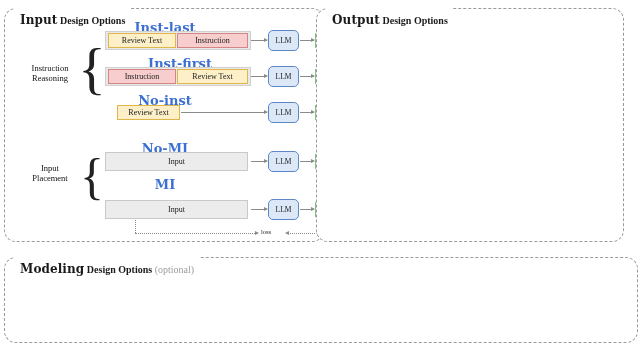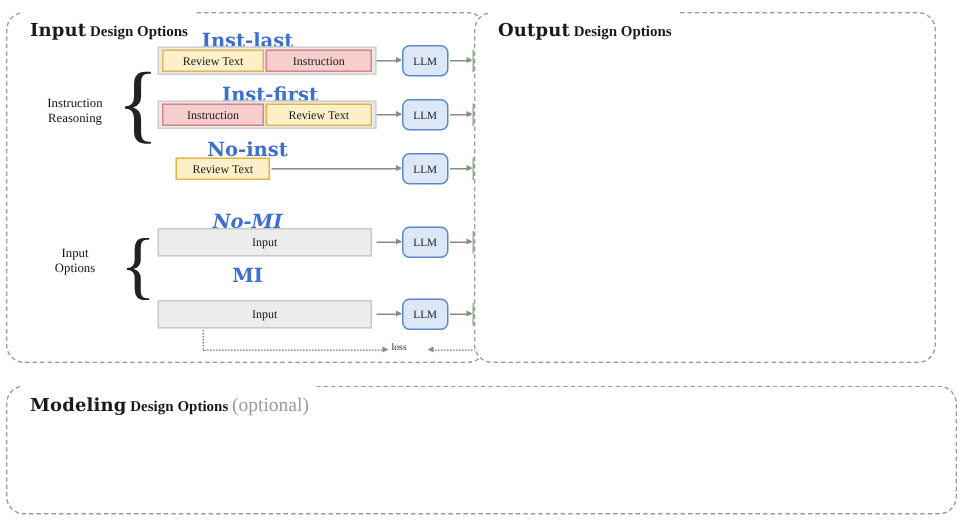--- a/index.html
+++ b/index.html
@@ -3,21 +3,21 @@
 <meta charset="utf-8">
 <style>
   html,body{margin:0;padding:0;background:#fff;}
   body{width:640px;height:350px;font-family:"Liberation Serif",serif;color:#1a1a1a;}
   #root{position:relative;width:640px;height:350px;overflow:hidden;}
 
   .panel{position:absolute;border:1px dashed #9a9a9a;border-radius:12px;background:#fff;}
   .panel-title{position:absolute;top:-8px;left:10px;background:#fff;padding:12px 5px;white-space:nowrap;font-size:10px;}
   .panel-title .big{font-family:"DejaVu Serif",serif;font-weight:bold;font-size:12px;letter-spacing:.1px;}
   .panel-title .rest{font-weight:bold;font-size:10px;}
-  .panel-title .opt{color:#9c9c9c;font-weight:normal;font-size:13px;font-family:Liberation Serif, serif;}
+  .panel-title .opt{color:#9c9c9c;font-weight:normal;font-size:10px;font-family:Liberation Serif, serif;}
 
   .rowlabel{position:absolute;text-align:center;font-size:8.5px;line-height:1.15;color:#111;}
 
   .brace{position:absolute;font-size:9px;color:#222;font-family:"Liberation Serif",serif;
          display:flex;align-items:center;justify-content:center;}
   .brace span{display:block;transform-origin:center;line-height:1;}
 
   .optlabel{position:absolute;color:#3c6fd1;font-weight:bold;font-size:13px;text-align:center;
             font-family:"DejaVu Serif",serif;white-space:nowrap;}
 
@@ -83,27 +83,27 @@
 
     <div class="optlabel" style="left:115px;top:84px;width:90px;">No-inst</div>
     <div class="box b-yellow" style="left:112px;top:96px;width:63px;height:15px;">Review Text</div>
     <div class="arrow" style="left:176px;top:103px;width:86px;"></div>
     <div class="box b-llm" style="left:263px;top:93px;width:31px;height:21px;">LLM</div>
     <div class="arrow" style="left:295px;top:103px;width:14px;"></div>
     <div class="box b-green" style="left:310px;top:96px;width:48px;height:15px;">Output</div>
 
     <div class="rowlabel" style="left:10px;top:155px;width:70px;">
       <span>Input</span><br>
-      <span>Options</span>
+      <span>Placement</span>
     </div>
     <div class="brace" style="left:80px;top:128px;width:14px;height:78px;">
       <span style="font-size:50px;font-weight:200;">{</span>
     </div>
 
-    <div class="optlabel" style="left:115px;top:132px;width:90px;font-style:italic;">No-MI</div>
+    <div class="optlabel" style="left:115px;top:132px;width:90px;">No-MI</div>
     <div class="box b-grey" style="left:100px;top:143px;width:143px;height:19px;">Input</div>
     <div class="arrow" style="left:246px;top:152px;width:16px;"></div>
     <div class="box b-llm" style="left:263px;top:142px;width:31px;height:21px;">LLM</div>
     <div class="arrow" style="left:295px;top:152px;width:14px;"></div>
     <div class="box b-green" style="left:310px;top:145px;width:48px;height:15px;">Output</div>
     <div class="dvert" style="left:334px;top:131px;height:14px;"></div>
     <div class="uparrow" style="left:331px;top:128px;"></div>
     <div class="losslbl" style="left:325px;top:118px;">loss</div>
 
     <div class="optlabel" style="left:115px;top:168px;width:90px;">MI</div>

